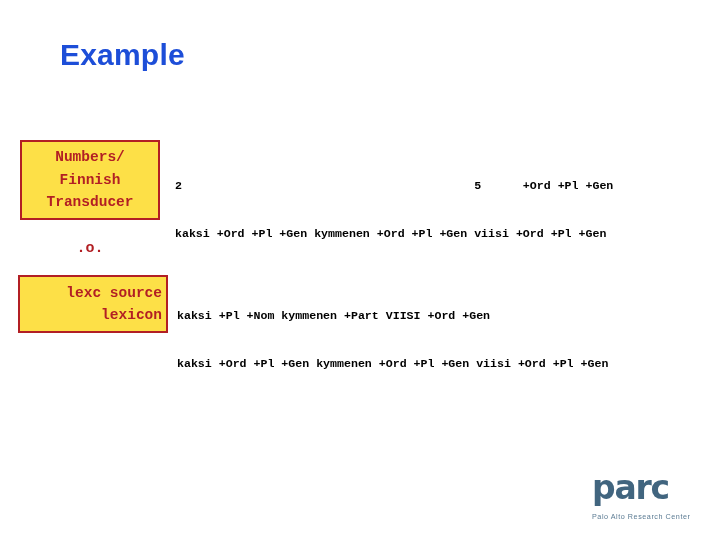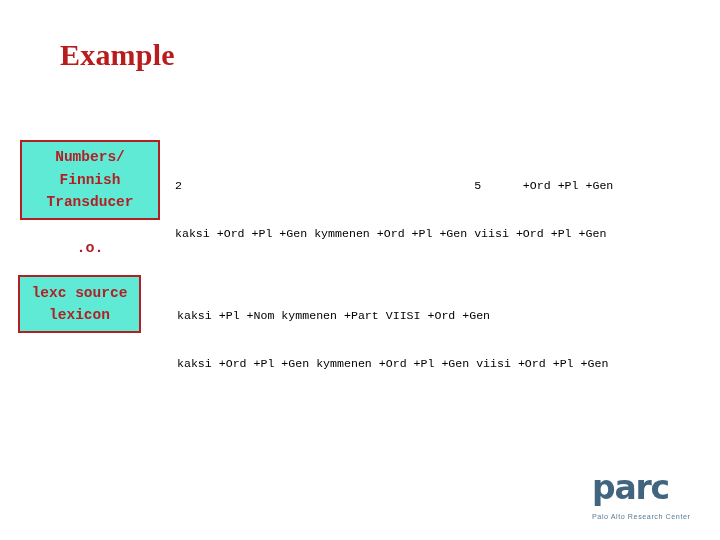--- a/index.html
+++ b/index.html
@@ -14,34 +14,34 @@
     overflow: hidden;
     font-family: "Liberation Sans", sans-serif;
     background: #ffffff;
   }
 
   
   #slide-title {
     position: absolute;
     left: 60px;
     top: 38px;
-    font-family: Liberation Serif, serif;
+    font-family: Liberation Sans, sans-serif;
     font-size: 30px;
     font-weight: bold;
-    color: #b91c1c;
+    color: #1d4ed8;
     letter-spacing: 0.2px;
     white-space: nowrap;
   }
 
   
   .red-box {
     position: absolute;
     box-sizing: border-box;
     border: 2px solid #b21f24;
-    background: #5eead4;
+    background: #fde047;
     color: #b21f24;
     font-family: "Liberation Mono", "DejaVu Sans Mono", monospace;
     font-weight: bold;
     font-size: 14.5px;
     line-height: 1.55;
     text-align: center;
     display: flex;
     flex-direction: column;
     align-items: center;
     justify-content: center;
@@ -49,22 +49,23 @@
   }
   #box-transducer {
     left: 20px;
     top: 140px;
     width: 140px;
     height: 80px;
   }
   #box-lexc {
     left: 18px;
     top: 275px;
-    width: 123px;
+    width: 150px;
     height: 58px;
+    align-items: flex-end;
   }
   .red-box .line {
     white-space: pre;
     display: block;
   }
 
   
   #compose-op {
     position: absolute;
     left: 20px;
@@ -76,21 +77,21 @@
     font-size: 15px;
     color: #b21f24;
     white-space: pre;
   }
 
   
   .mono-block {
     position: absolute;
     font-family: "Liberation Mono", "DejaVu Sans Mono", monospace;
     font-size: 11.6px;
-    font-weight: normal;
+    font-weight: bold;
     line-height: 16px;
     color: #000000;
     white-space: pre;
     letter-spacing: 0px;
   }
   #block-top {
     left: 175px;
     top: 146px;
   }
   #block-mid {

